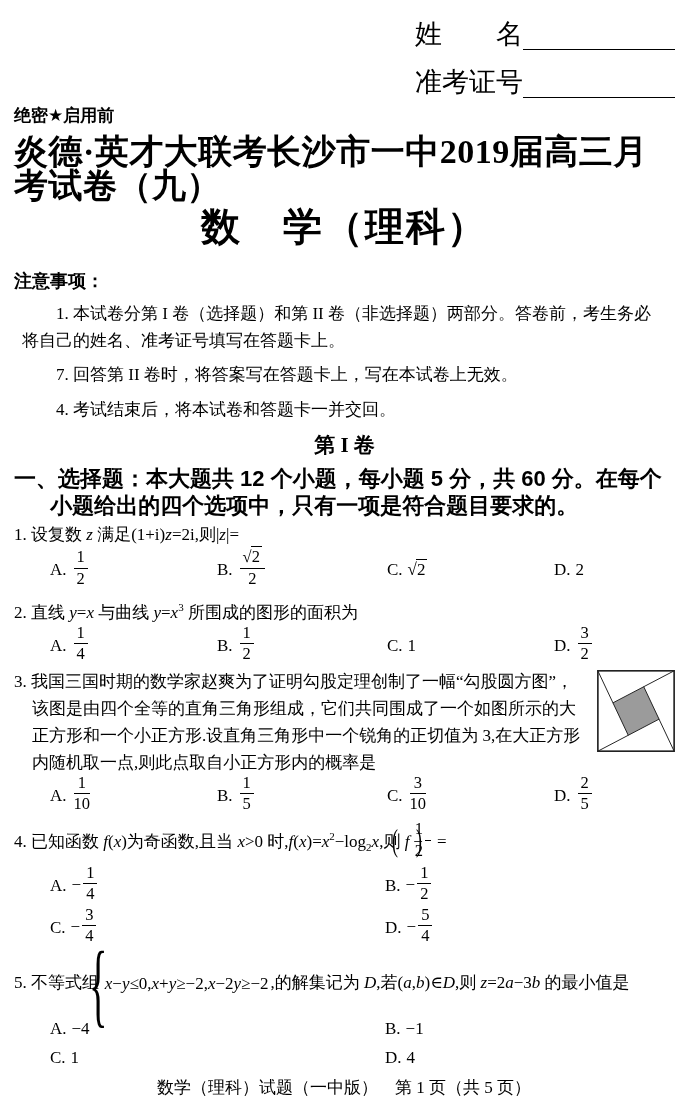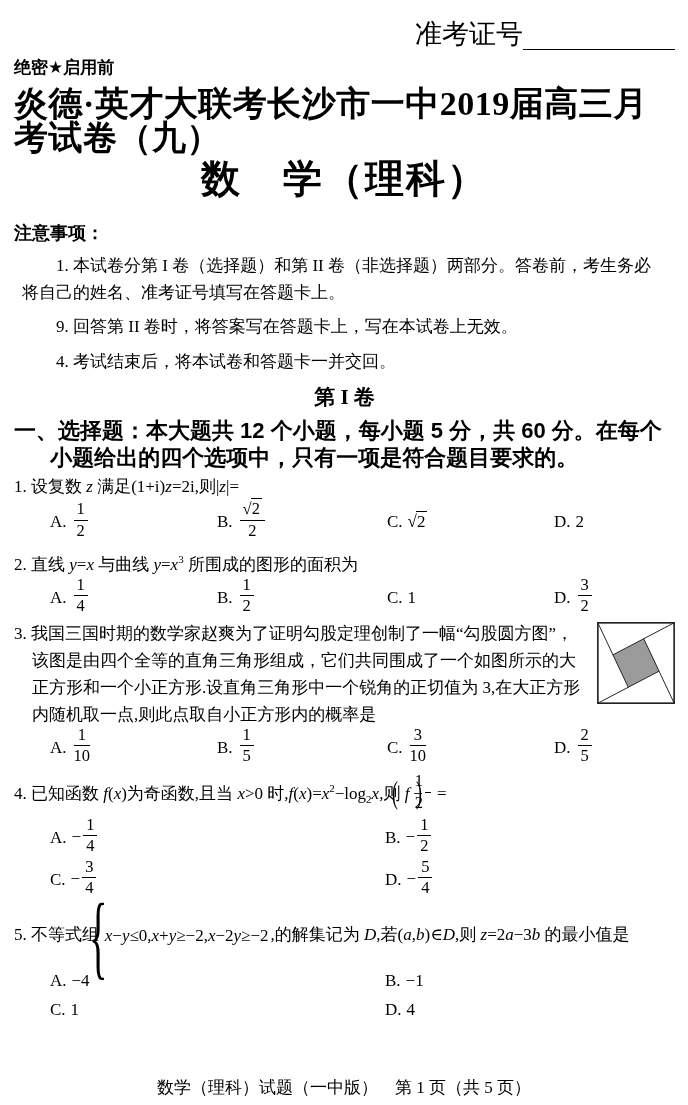--- a/index.html
+++ b/index.html
@@ -56,31 +56,35 @@
   .footer{position:absolute;left:0;right:0;top:1076px;text-align:center;font-size:17px;z-index:1;}
 </style>
 </head>
 <body>
 
 <div class="page">
 
 
   <div class="content">
     <div class="fillrow">
+      <span class="filllabel">姓　　名</span>
+      <span class="fillline"></span>
+    </div>
+    <div class="fillrow">
       <span class="filllabel">准考证号</span>
       <span class="fillline"></span>
     </div>
 
     <div class="secrecy">绝密★启用前</div>
     <div class="paper-title">炎德·英才大联考长沙市一中2019届高三月考试卷（九）</div>
     <div class="subject-title">数　学（理科）</div>
 
     <div class="notice-head">注意事项：</div>
     <p class="notice-item">1. 本试卷分第 I 卷（选择题）和第 II 卷（非选择题）两部分。答卷前，考生务必将自己的姓名、准考证号填写在答题卡上。</p>
-    <p class="notice-item">9. 回答第 II 卷时，将答案写在答题卡上，写在本试卷上无效。</p>
+    <p class="notice-item">7. 回答第 II 卷时，将答案写在答题卡上，写在本试卷上无效。</p>
     <p class="notice-item">4. 考试结束后，将本试卷和答题卡一并交回。</p>
 
     <div class="volume-head">第 I 卷</div>
     <p class="instr">一、选择题：本大题共 12 个小题，每小题 5 分，共 60 分。在每个小题给出的四个选项中，只有一项是符合题目要求的。</p>
 
     <div class="q">
       <p class="stem">1. 设复数 <span class="vit">z</span> 满足(1+i)<span class="vit">z</span>=2i,则|<span class="vit">z</span>|=</p>
       <div class="opts opts4 h44">
         <span class="opt">
             <span class="ol">A.</span>

